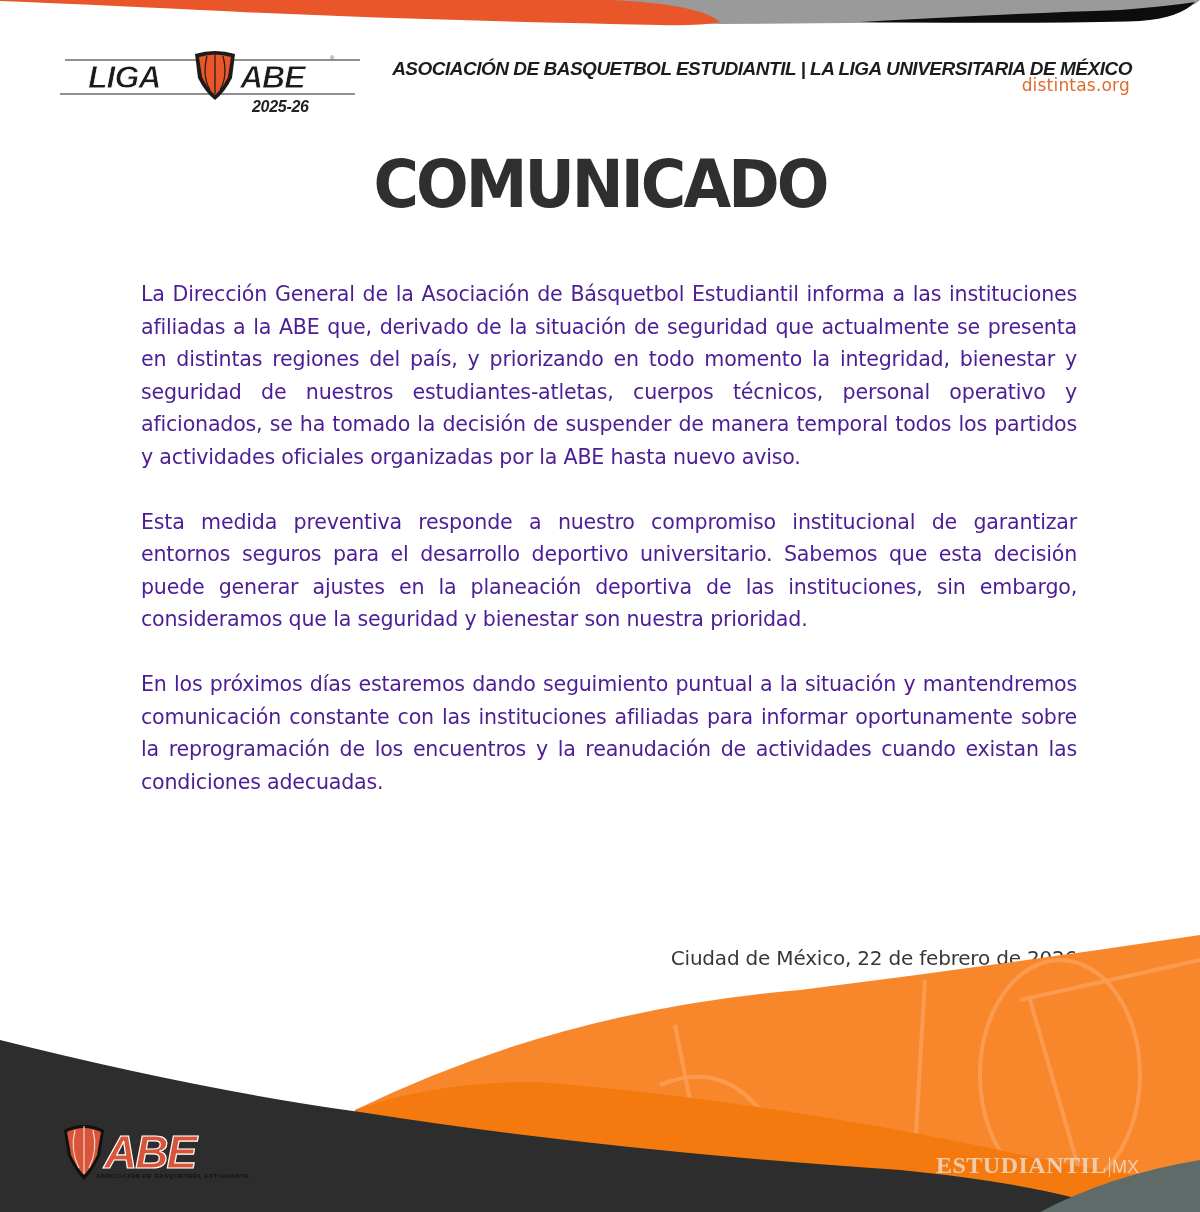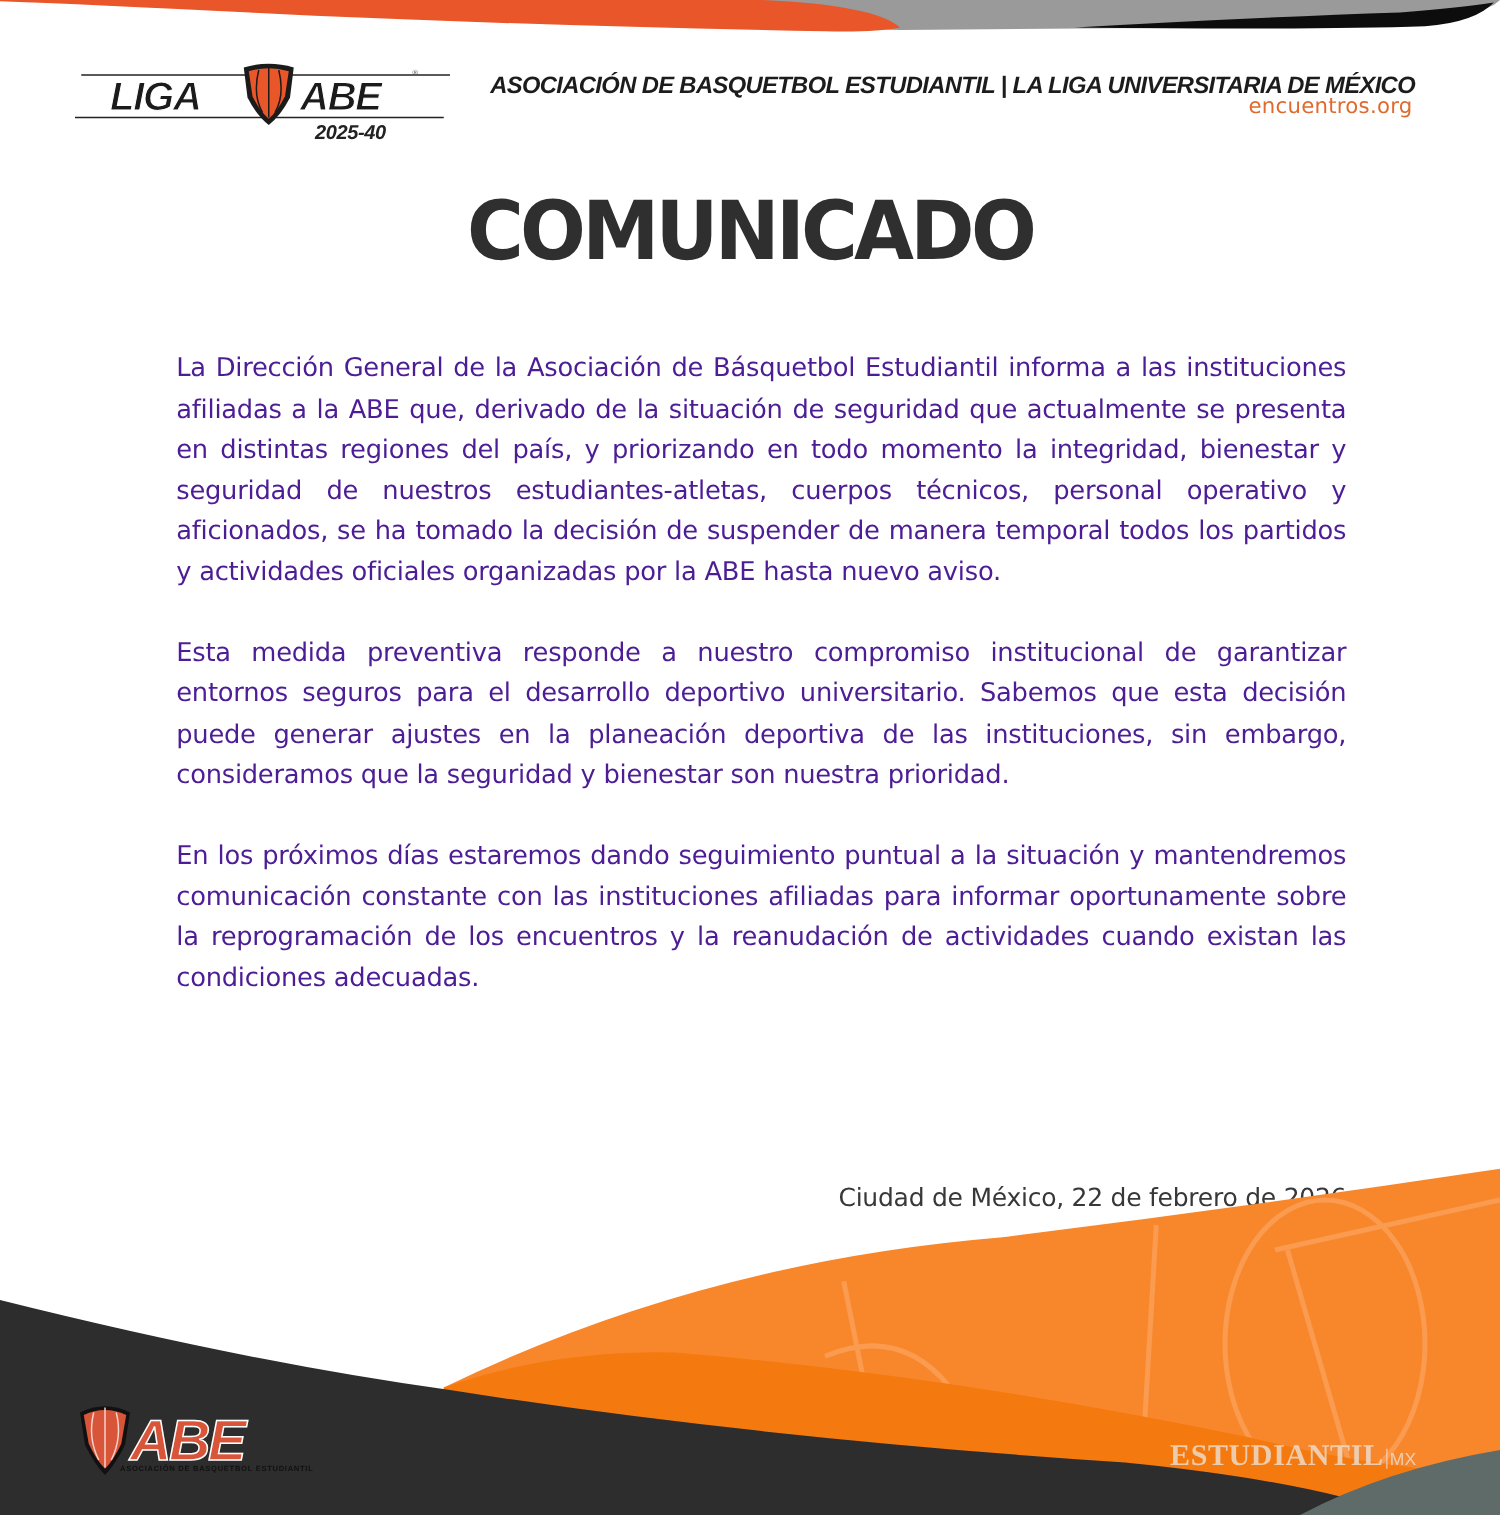--- a/index.html
+++ b/index.html
@@ -51,21 +51,21 @@
       font-family: "Liberation Sans", sans-serif; font-weight: bold;
       font-size: 6px; color: #111; letter-spacing: 0.6px; white-space: nowrap;
     }
     .watermark {
       position: absolute; left: 936px; top: 1152px;
       font-family: "Liberation Serif", serif; font-weight: bold;
       font-size: 24px; color: rgba(235,225,215,0.78); letter-spacing: 0.5px; white-space: nowrap;
     }
     .watermark .mx {
       font-family: "Liberation Sans", sans-serif; font-weight: normal;
-      font-size: 14px; letter-spacing: 0; margin-left: 2px;
+      font-size: 18px; letter-spacing: 0; margin-left: 2px;
       border-left: 1px solid rgba(235,225,215,0.78); padding-left: 2px;
     }
   </style>
 </head>
 <body>
 
 <svg class="layer" width="1200" height="30" viewBox="0 0 1200 30">
   <path d="M600,0 L1200,0 L1195,4 Q1160,20 1080,21 L720,24 Q700,24 690,20 Z" fill="#9a9a9b"></path>
   <path d="M860,22 Q1000,14 1120,10 Q1170,6 1195,2 Q1180,18 1140,21 Q1050,24 860,22 Z" fill="#0d0d0d"></path>
   <path d="M0,0 L610,0 Q700,4 720,22 Q700,26 660,25 Q400,20 200,10 Q80,4 0,1 Z" fill="#e8562a"></path>
@@ -76,24 +76,24 @@
   <line x1="0" y1="46" x2="295" y2="46" stroke="#222" stroke-width="1.2"></line>
   <text x="28" y="40" font-family="Liberation Sans, sans-serif" font-weight="bold" font-style="italic" font-size="32" fill="#1b1b1b" stroke="#fff" stroke-width="0.8" letter-spacing="-1">LIGA</text>
   <g>
     <path d="M135,6 Q155,0 175,6 L172,30 Q165,44 155,52 Q145,44 138,30 Z" fill="#1b1b1b"></path>
     <path d="M139,9 Q155,4 171,9 L168,29 Q162,41 155,47 Q148,41 142,29 Z" fill="#e8562a"></path>
     <path d="M155,6 L155,46 M147,8 Q142,28 150,42 M163,8 Q168,28 160,42" stroke="#1b1b1b" stroke-width="1.2" fill="none"></path>
   </g>
   <text x="180" y="40" font-family="Liberation Sans, sans-serif" font-weight="bold" font-style="italic" font-size="32" fill="#1b1b1b" stroke="#fff" stroke-width="0.8" letter-spacing="-1">ABE</text>
   <text x="270" y="12" font-family="Liberation Sans, sans-serif" font-size="6" fill="#555">®</text>
 </svg>
-<div class="logo-year">2025-40</div>
+<div class="logo-year">2025-26</div>
 
 <div class="org-line">ASOCIACIÓN DE BASQUETBOL ESTUDIANTIL  |  LA LIGA UNIVERSITARIA DE MÉXICO</div>
-<div class="org-url">encuentros.org</div>
+<div class="org-url">distintas.org</div>
 
 <div class="title">COMUNICADO</div>
 
 <div class="body-text">
   <p>La Dirección General de la Asociación de Básquetbol Estudiantil informa a las instituciones afiliadas a la ABE que, derivado de la situación de seguridad que actualmente se presenta en distintas regiones del país, y priorizando en todo momento la integridad, bienestar y seguridad de nuestros estudiantes-atletas, cuerpos técnicos, personal operativo y aficionados, se ha tomado la decisión de suspender de manera temporal todos los partidos y actividades oficiales organizadas por la ABE hasta nuevo aviso.</p>
   <p>Esta medida preventiva responde a nuestro compromiso institucional de garantizar entornos seguros para el desarrollo deportivo universitario. Sabemos que esta decisión puede generar ajustes en la planeación deportiva de las instituciones, sin embargo, consideramos que la seguridad y bienestar son nuestra prioridad.</p>
   <p>En los próximos días estaremos dando seguimiento puntual a la situación y mantendremos comunicación constante con las instituciones afiliadas para informar oportunamente sobre la reprogramación de los encuentros y la reanudación de actividades cuando existan las condiciones adecuadas.</p>
 </div>
 
 <div class="date-line">Ciudad de México, 22 de febrero de 2026</div>

